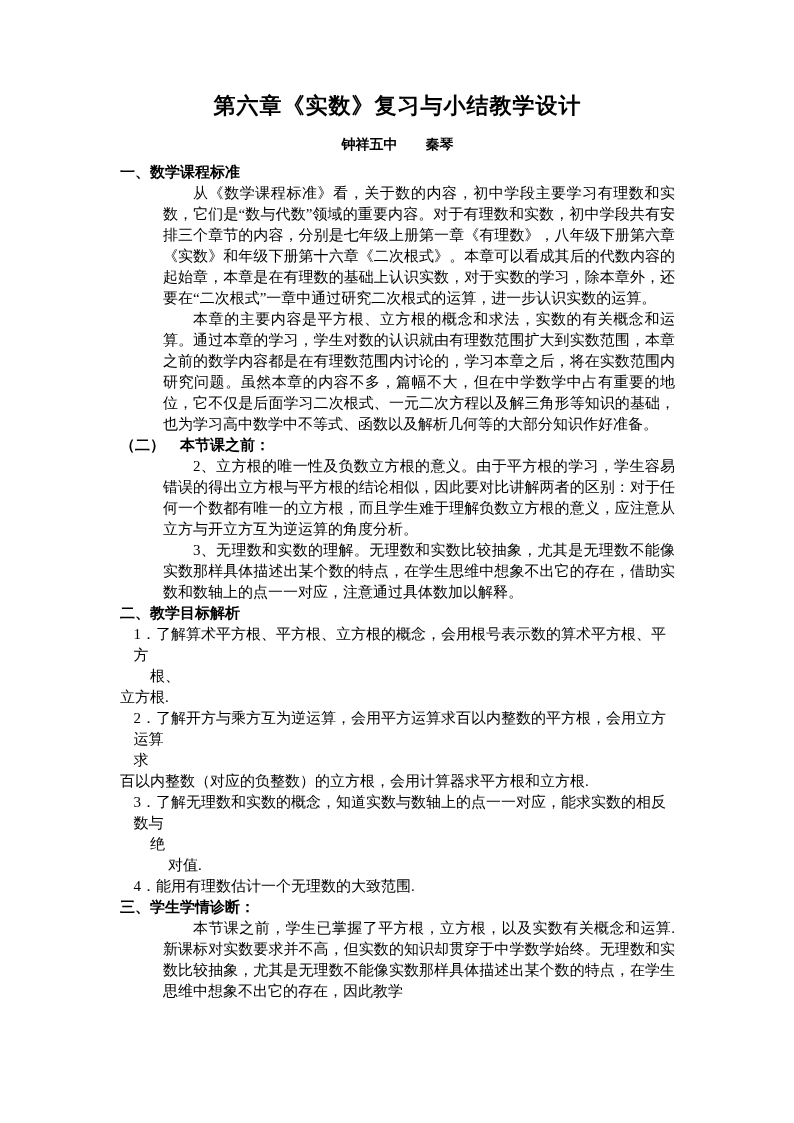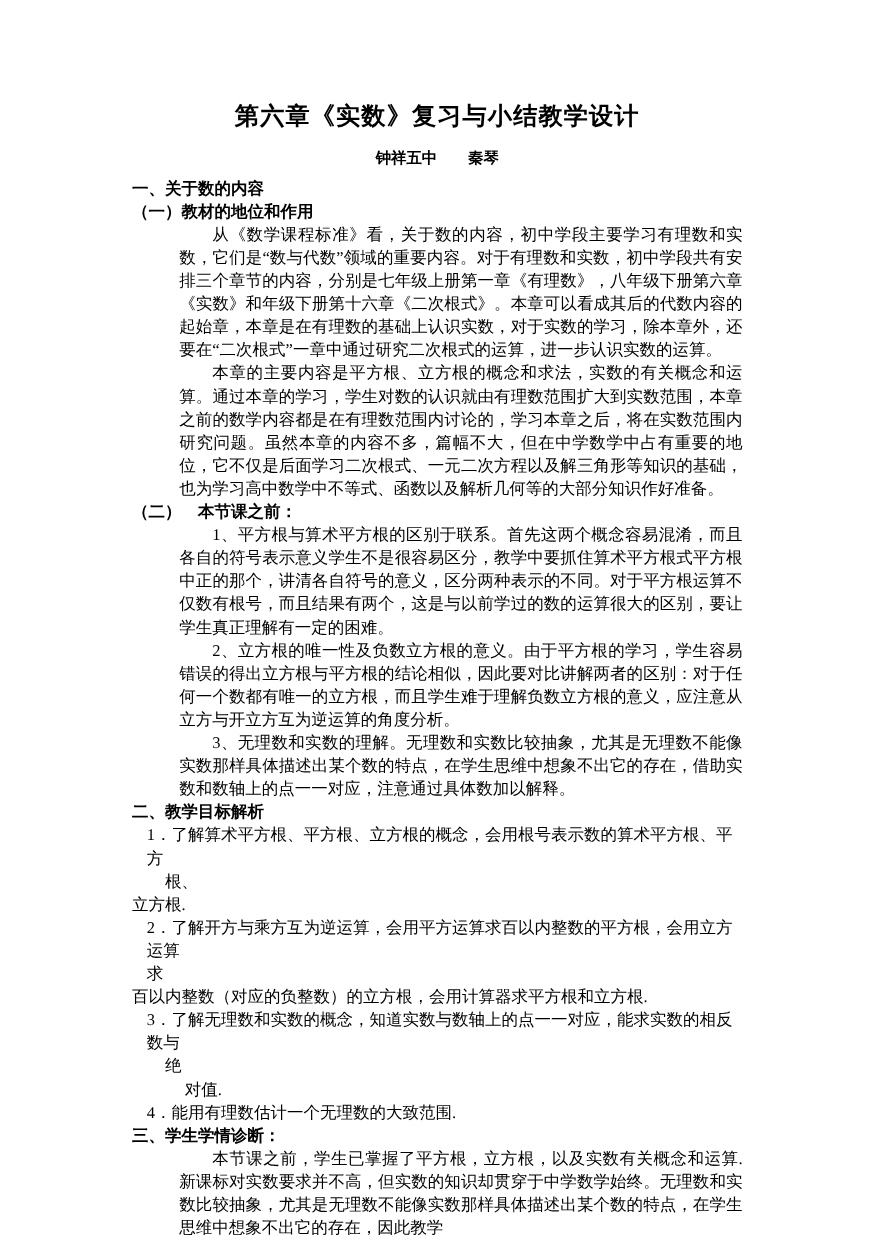--- a/index.html
+++ b/index.html
@@ -56,26 +56,24 @@
     white-space: pre-wrap;
   }
 </style>
 </head>
 <body>
 
 <div class="page">
   <h1 class="doc-title">第六章《实数》复习与小结教学设计</h1>
   <div class="doc-author">钟祥五中　　秦琴</div>
   <div class="doc-body">
-      <div class="blk heading">一、关于数的内容</div>
-      <div class="blk heading">（一）教材的地位和作用</div>
+      <div class="blk heading">一、数学课程标准</div>
       <div class="blk para">从《数学课程标准》看，关于数的内容，初中学段主要学习有理数和实数，它们是“数与代数”领域的重要内容。对于有理数和实数，初中学段共有安排三个章节的内容，分别是七年级上册第一章《有理数》，八年级下册第六章《实数》和年级下册第十六章《二次根式》。本章可以看成其后的代数内容的起始章，本章是在有理数的基础上认识实数，对于实数的学习，除本章外，还要在“二次根式”一章中通过研究二次根式的运算，进一步认识实数的运算。</div>
       <div class="blk para">本章的主要内容是平方根、立方根的概念和求法，实数的有关概念和运算。通过本章的学习，学生对数的认识就由有理数范围扩大到实数范围，本章之前的数学内容都是在有理数范围内讨论的，学习本章之后，将在实数范围内研究问题。虽然本章的内容不多，篇幅不大，但在中学数学中占有重要的地位，它不仅是后面学习二次根式、一元二次方程以及解三角形等知识的基础，也为学习高中数学中不等式、函数以及解析几何等的大部分知识作好准备。</div>
       <div class="blk heading">（二）　本节课之前：</div>
-      <div class="blk para">1、平方根与算术平方根的区别于联系。首先这两个概念容易混淆，而且各自的符号表示意义学生不是很容易区分，教学中要抓住算术平方根式平方根中正的那个，讲清各自符号的意义，区分两种表示的不同。对于平方根运算不仅数有根号，而且结果有两个，这是与以前学过的数的运算很大的区别，要让学生真正理解有一定的困难。</div>
       <div class="blk para">2、立方根的唯一性及负数立方根的意义。由于平方根的学习，学生容易错误的得出立方根与平方根的结论相似，因此要对比讲解两者的区别：对于任何一个数都有唯一的立方根，而且学生难于理解负数立方根的意义，应注意从立方与开立方互为逆运算的角度分析。</div>
       <div class="blk para">3、无理数和实数的理解。无理数和实数比较抽象，尤其是无理数不能像实数那样具体描述出某个数的特点，在学生思维中想象不出它的存在，借助实数和数轴上的点一一对应，注意通过具体数加以解释。</div>
       <div class="blk heading">二、教学目标解析</div>
       <div class="blk line" style="padding-left: 0.9em;">1．了解算术平方根、平方根、立方根的概念，会用根号表示数的算术平方根、平方</div>
       <div class="blk line" style="padding-left: 2em;">根、</div>
       <div class="blk line" style="padding-left: 0em;">立方根.</div>
       <div class="blk line" style="padding-left: 0.9em;">2．了解开方与乘方互为逆运算，会用平方运算求百以内整数的平方根，会用立方运算</div>
       <div class="blk line" style="padding-left: 0.9em;">求</div>
       <div class="blk line" style="padding-left: 0em;">百以内整数（对应的负整数）的立方根，会用计算器求平方根和立方根.</div>
       <div class="blk line" style="padding-left: 0.9em;">3．了解无理数和实数的概念，知道实数与数轴上的点一一对应，能求实数的相反数与</div>

